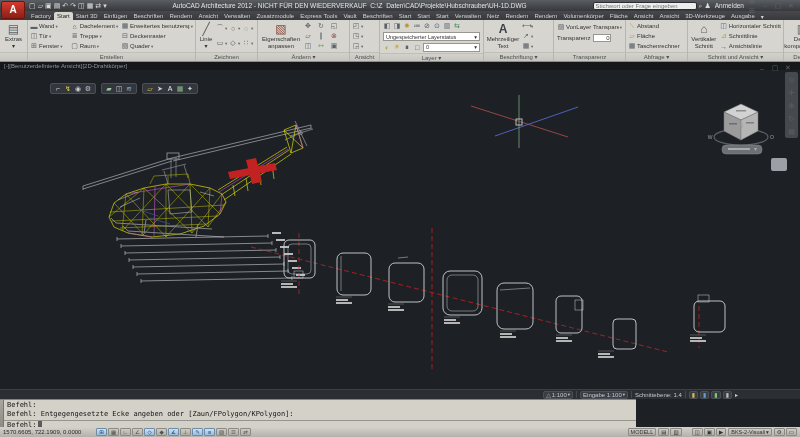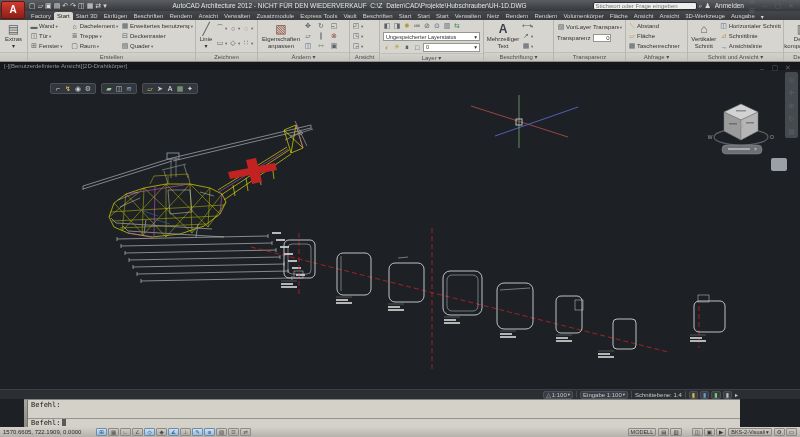--- a/index.html
+++ b/index.html
@@ -82,22 +82,22 @@
   
   .scalebar { position:absolute; top:389px; left:0; width:800px; height:10px;
     background:#2b2e33; border-top:1px solid #3d4146; display:flex; align-items:center;
     justify-content:flex-end; gap:3px; padding-right:62px; font-size:6px; color:#c3c8cd; }
   .scl-btn { display:flex; align-items:center; gap:1px; background:#3a3e44;
     border:1px solid #4b5056; border-radius:2px; height:8px; padding:0 2px; white-space:nowrap; }
   .scl-ico { font-size:6px; }
   .scl-sep { width:1px; height:7px; background:#45494f; }
 
   
-  .cmd { position:absolute; top:399px; left:0; width:716px; height:28px;
-    background:#d4d1c9; border-top:1px solid #84827c; display:flex;margin-left:24px; }
+  .cmd { position:absolute; top:399px; left:0; width:636px; height:28px;
+    background:#d4d1c9; border-top:1px solid #84827c; display:flex; }
   .cmd-grip { width:4px; background:linear-gradient(#a9a69f,#8e8b85); border-right:1px solid #77756f; }
   .cmd-main { flex:1; display:flex; flex-direction:column; }
   .cmd-hist { flex:1; padding:1px 3px; font-family:"DejaVu Sans Mono",monospace;
     font-size:7px; line-height:9px; color:#141414; }
   .cmd-input { height:9px; border-top:1px solid #96948e; padding:0 3px;
     font-family:"DejaVu Sans Mono",monospace; font-size:7px; line-height:9px; color:#141414; }
   .caret { display:inline-block; width:4px; height:7px; background:#5a5a5a; vertical-align:-1px; margin-left:1px; }
 
   
   .statusbar { position:absolute; top:427px; left:0; width:800px; height:10px;
@@ -758,20 +758,21 @@
         </span>
       </span>
     <span>▸</span>
   </div>
 
   <div class="cmd">
     <div class="cmd-grip"></div>
     <div class="cmd-main">
       <div class="cmd-hist">
           <div><span class="lb">Befehl:</span></div>
+          <div><span class="lb">Befehl: Entgegengesetzte Ecke angeben oder [Zaun/FPolygon/KPolygon]:</span></div>
         </div>
       <div class="cmd-input">
         <span>Befehl:</span><span class="caret"></span>
       </div>
     </div>
   </div>
 
   <div class="statusbar">
     <span class="coords">1570.6605, 722.1909, 0.0000</span>
     <span style="display:flex;gap:1px">

